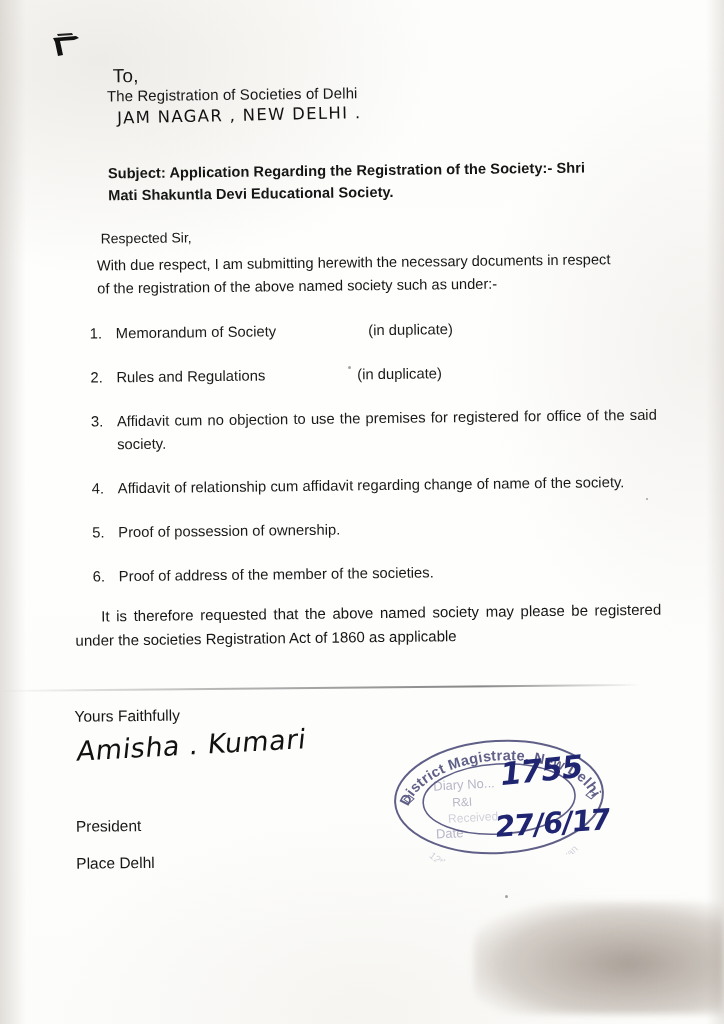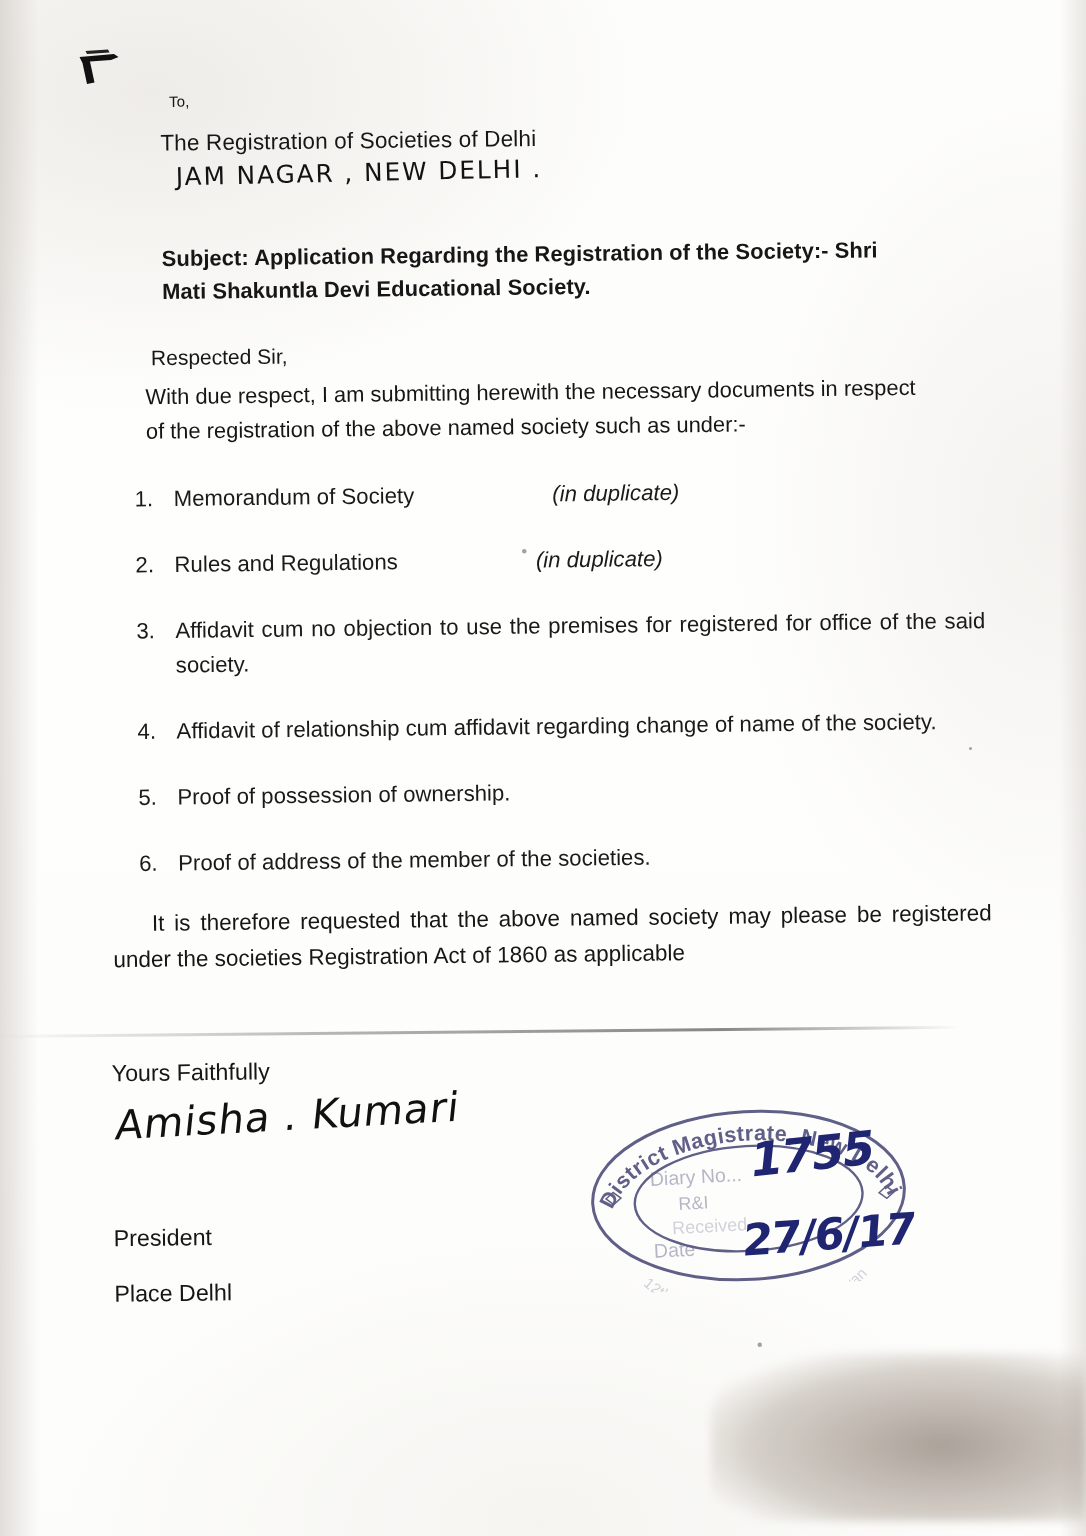--- a/index.html
+++ b/index.html
@@ -81,21 +81,21 @@
     transform: rotate(-0.7deg);
     transform-origin: 42% 50%;
   }
   .blk { position: absolute; }
   .typed {
     font-family: "Liberation Sans", sans-serif;
     color: #161616;
     line-height: 1.45;
   }
 
-  #addr-to        { left: 118px; top: 60px;  font-size: 10px; letter-spacing: .2px; }
+  #addr-to        { left: 118px; top: 60px;  font-size: 19px; letter-spacing: .2px; }
   #addr-office    { left: 112px; top: 83px;  font-size: 15px;   letter-spacing: .1px; }
   #addr-hand {
     left: 122px; top: 105px;
     font-family: "DejaVu Sans", sans-serif;
     font-size: 16.5px;
     letter-spacing: 1.3px;
     color: #121212;
     transform: rotate(-0.6deg);
   }
 
@@ -126,21 +126,20 @@
     position: absolute;
     left: 0; top: 0;
     width: 20px;
     text-align: left;
     font-size: 14.8px;
   }
   li.justified .txt { display: block; text-align: justify; }
   li .dup {
     display: inline-block;
     margin-left: 92px;
-    font-style: italic;
   }
 
   #closing {
     left: 74px; top: 602px; width: 586px;
     font-size: 15px; line-height: 1.62; text-align: justify;
   }
   #closing .indent { display: inline-block; width: 26px; }
 
   #yours   { left: 72px; top: 703px; font-size: 15.5px; }
   #signature {

